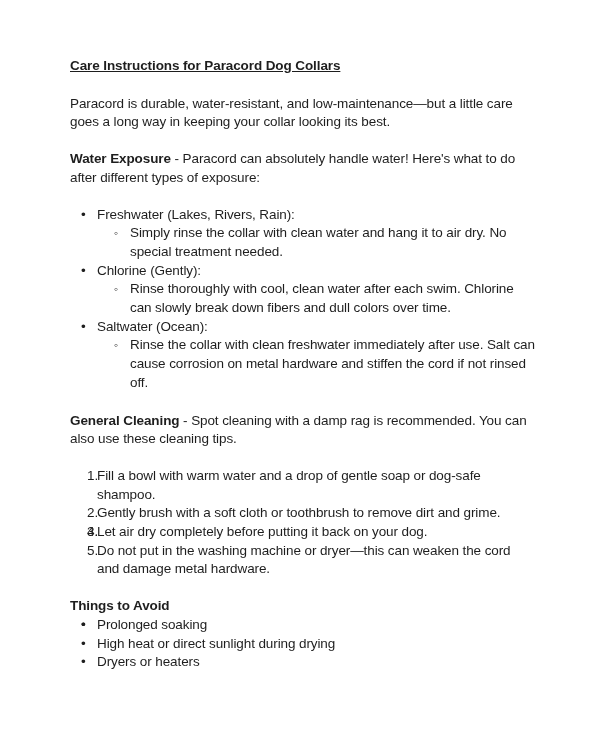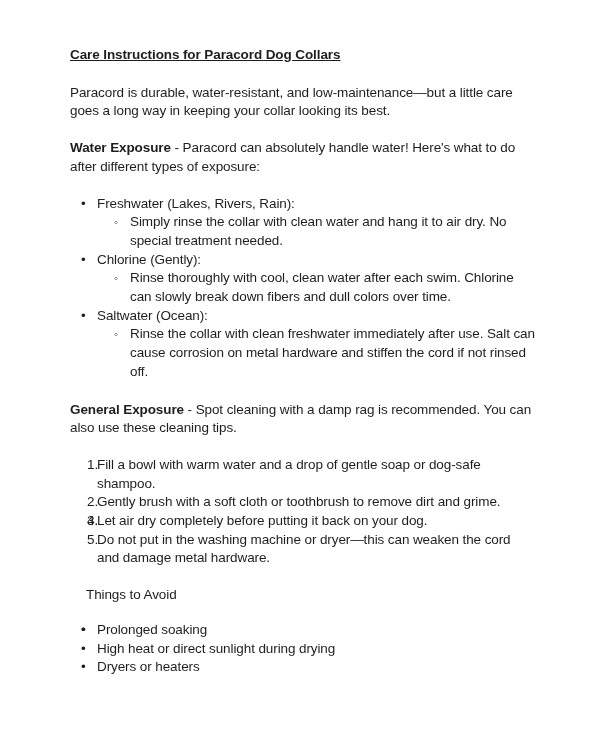--- a/index.html
+++ b/index.html
@@ -19,21 +19,21 @@
   }
   .page {
     padding: 46px 64px 0 70px;
     box-sizing: border-box;
     width: 600px;
   }
   .doc-title {
     font-size: 13.5px;
     font-weight: bold;
     text-decoration: underline;
-    margin: 0 0 19px 0;
+    margin: 11px 0 19px 0;
   }
   p {
     margin: 0 0 18px 0;
   }
   .lead {
     font-weight: bold;
     text-align: center;
   }
   ul, ol {
     margin: 0;
@@ -70,22 +70,22 @@
   ol.steps li {
     position: relative;
     padding-left: 27px;
   }
   ol.steps li > .num {
     position: absolute;
     left: 17px;
     top: 0;
   }
   .avoid-heading {
-    font-weight: normal;
-    margin: 16px;
+    font-weight: bold;
+    margin: 0;
   }
   ul.avoid {
     margin: 0;
   }
 </style>
 </head>
 <body>
 
 <div class="page">
 
@@ -109,21 +109,21 @@
       </ul>
     </li>
     <li class="l1">
       <span class="marker">•</span><span>Saltwater (Ocean):</span>
       <ul class="sub">
         <li><span class="marker">◦</span><span>Rinse the collar with clean freshwater immediately after use. Salt can cause corrosion on metal hardware and stiffen the cord if not rinsed off.</span></li>
       </ul>
     </li>
   </ul>
 
-  <p><span class="lead">General Exposure</span><span> - Spot cleaning with a damp rag is recommended. You can also use these cleaning tips.</span></p>
+  <p><span class="lead">General Cleaning</span><span> - Spot cleaning with a damp rag is recommended. You can also use these cleaning tips.</span></p>
 
   <ol class="steps">
     <li><span class="num">1.</span><span>Fill a bowl with warm water and a drop of gentle soap or dog-safe shampoo.</span></li>
     <li><span class="num">2.</span><span>Gently brush with a soft cloth or toothbrush to remove dirt and grime.</span></li>
     <li><span class="num">3.</span></li>
     <li><span class="num">4.</span><span>Let air dry completely before putting it back on your dog.</span></li>
     <li><span class="num">5.</span><span>Do not put in the washing machine or dryer—this can weaken the cord and damage metal hardware.</span></li>
   </ol>
 
   <p class="avoid-heading">Things to Avoid</p>

